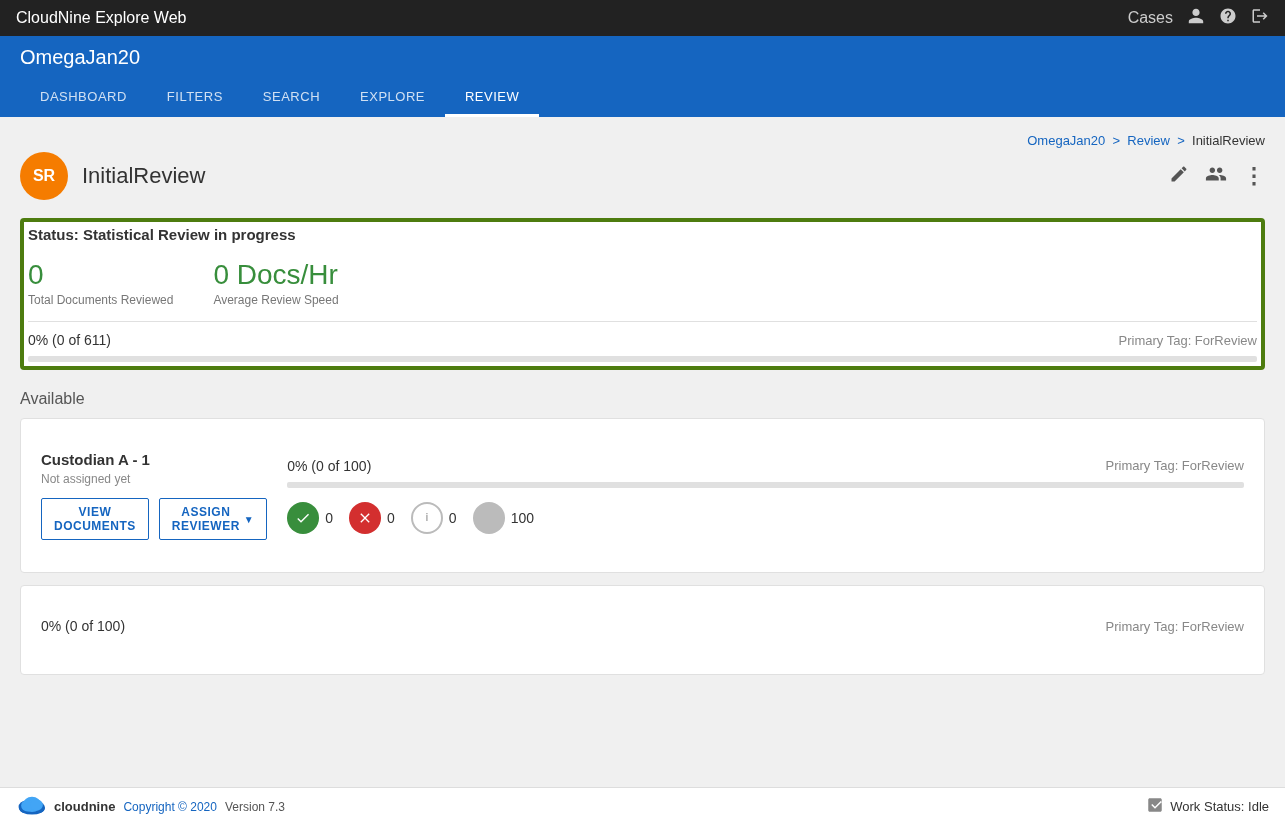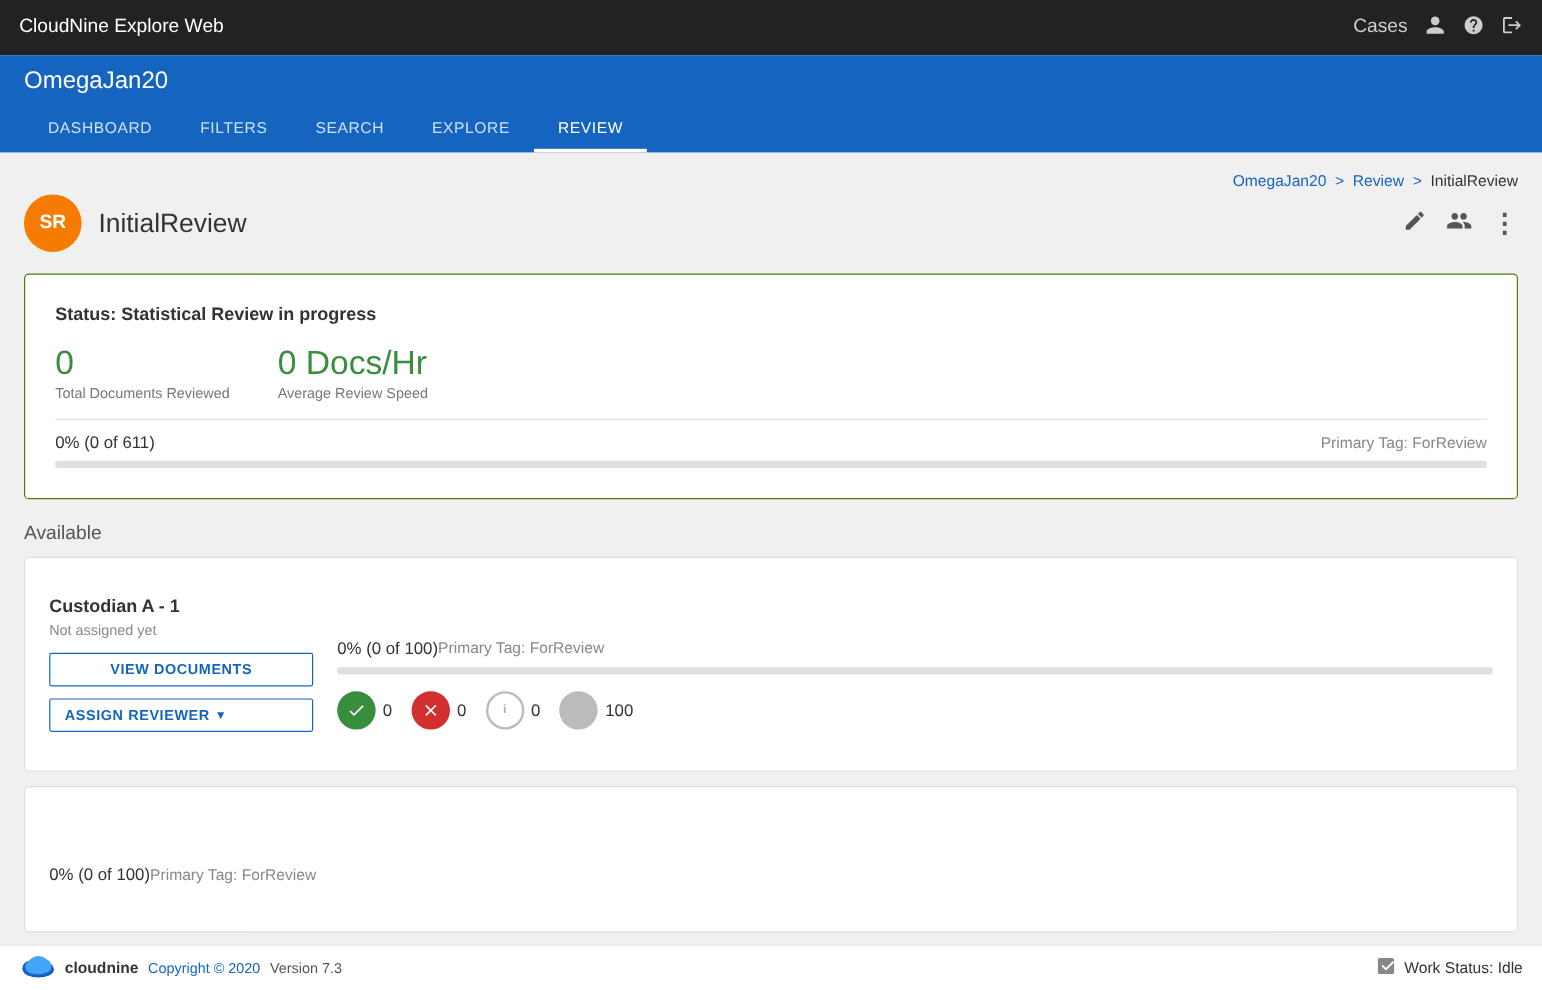--- a/index.html
+++ b/index.html
@@ -2,21 +2,21 @@
 <html><head>
   <meta charset="utf-8">
   <style>
     * { box-sizing: border-box; margin: 0; padding: 0; }
     body { font-family: 'Segoe UI', Arial, sans-serif; background: #f0f0f0; font-size: 14px; color: #333; min-width: 1285px; }
 
     
     .top-bar {
       background: #222;
       color: #fff;
-      height: 46px;
+      height: 36px;
       display: flex;
       align-items: center;
       padding: 0 16px;
       justify-content: space-between;
     }
     .top-bar-title { font-size: 16px; font-weight: 500; }
     .top-bar-actions { display: flex; align-items: center; gap: 14px; }
     .top-bar-icon { color: #ccc; cursor: pointer; font-size: 16px; }
 
     
@@ -64,22 +64,22 @@
     }
     .page-title-text { font-size: 22px; font-weight: 400; color: #333; }
     .page-title-actions { display: flex; align-items: center; gap: 16px; }
     .action-icon { color: #555; cursor: pointer; font-size: 18px; }
 
     
     .cards-row { display: flex; gap: 16px; margin-bottom: 20px; }
     .card {
       background: #fff;
       border-radius: 4px;
-      border: 1px solid #4d7c0f;
-      padding: 25px;
+      border: 4px solid #4d7c0f;
+      padding: 4px;
     }
     .card-status { flex: 1; }
     .card-result { flex: 1.4; }
 
     .card-status-title { font-size: 15px; font-weight: 600; margin-bottom: 16px; }
     .stats-row { display: flex; gap: 40px; margin-bottom: 14px; }
     .stat-value { font-size: 28px; color: #388e3c; font-weight: 400; }
     .stat-label { font-size: 12px; color: #777; margin-top: 2px; }
     .divider { border: none; border-top: 1px solid #e0e0e0; margin: 10px 0; }
     .progress-row { display: flex; align-items: center; justify-content: space-between; margin-bottom: 8px; }
@@ -101,21 +101,21 @@
       border-radius: 4px;
       padding: 32px 20px;
       margin-bottom: 12px;
       display: flex;
       align-items: center;
       gap: 20px;
     }
     .custodian-info { flex: 0 0 220px; }
     .custodian-name { font-size: 15px; font-weight: 600; margin-bottom: 4px; }
     .custodian-sub { font-size: 12px; color: #888; margin-bottom: 12px; }
-    .cust-buttons { display: flex; gap: 10px; flex-direction: column; }
+    .cust-buttons { display: flex; gap: 10px; }
     .btn-outline {
       border: 1px solid #1565c0;
       color: #1565c0;
       background: transparent;
       padding: 6px 12px;
       font-size: 12px;
       font-weight: 600;
       cursor: pointer;
       letter-spacing: 0.5px;
       border-radius: 2px;
@@ -128,21 +128,21 @@
       font-size: 12px;
       font-weight: 600;
       cursor: pointer;
       letter-spacing: 0.5px;
       border-radius: 2px;
       display: flex; align-items: center; gap: 4px;
     }
     .caret { font-size: 10px; }
 
     .custodian-progress { flex: 1; }
-    .cust-progress-header { display: flex; align-items: center; margin-bottom: 8px; margin-top: 32px; }
+    .cust-progress-header { display: flex; align-items: center; justify-content: space-between; margin-bottom: 8px; }
     .cust-pct { font-size: 14px; color: #333; }
     .cust-tag { font-size: 13px; color: #888; }
     .cust-progress-bar-bg { background: #e0e0e0; height: 6px; border-radius: 2px; margin-bottom: 14px; }
     .cust-progress-bar-fill { background: #e0e0e0; height: 6px; border-radius: 2px; width: 0%; }
 
     .tag-stats { display: flex; align-items: center; gap: 16px; }
     .tag-stat { display: flex; align-items: center; gap: 6px; }
     .tag-count { font-size: 14px; color: #333; }
 
     

